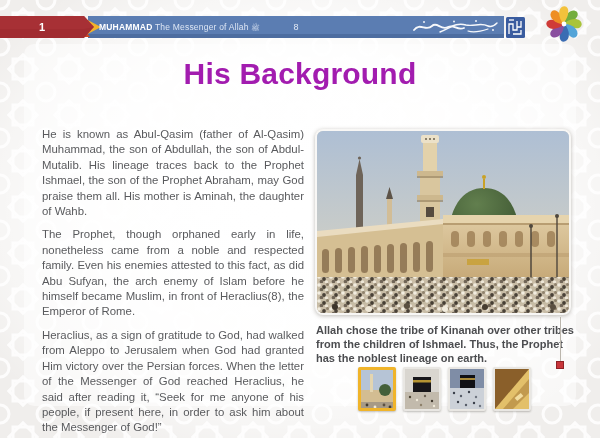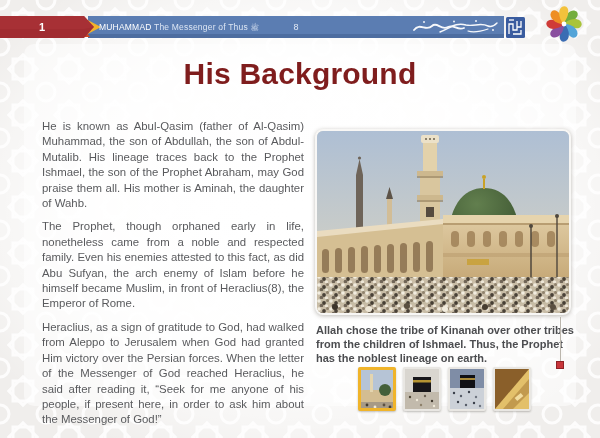--- a/index.html
+++ b/index.html
@@ -7,36 +7,36 @@
   body { font-family:"Liberation Sans", sans-serif; background:#f0eeec; }
   #stage { position:relative; width:600px; height:438px; overflow:hidden; }
   .bg-svg { position:absolute; left:0; top:0; }
 
   
   .header-band { position:absolute; left:0; top:16px; width:600px; height:22px; }
   .tab-num { position:absolute; left:0; top:16px; width:84px; height:22px; line-height:22px;
              text-align:center; color:#fff; font-size:11px; font-weight:bold; }
   .book-title { position:absolute; left:99px; top:16px; height:22px; line-height:23px;
                 font-size:8.5px; color:#dde6f4; letter-spacing:.2px; white-space:nowrap; }
-  .book-title b { color:#ffffff; font-weight:normal; }
+  .book-title b { color:#ffffff; font-weight:bold; }
   .book-title .pbuh { font-size:7px; opacity:.95; }
   .page-num { position:absolute; left:88px; top:16px; width:416px; height:22px; line-height:23px;
               text-align:center; font-size:9px; color:#e2e9f5; pointer-events:none; }
   .calligraphy { position:absolute; left:410px; top:19px; }
   .stamp { position:absolute; left:506px; top:17px; }
   .pinwheel { position:absolute; left:546px; top:6px; }
 
   
   .page-title { position:absolute; left:0; top:57px; width:600px; text-align:center;
-                font-size:30px; font-weight:bold; color:#7f1d1d; letter-spacing:.2px; }
+                font-size:30px; font-weight:bold; color:#a21caf; letter-spacing:.2px; }
 
   
   .article { position:absolute; left:42px; top:119px; width:262px; color:#595a5d;
              font-size:11.4px; line-height:15.4px; text-align:justify; }
-  .article p { margin:0 0 8px 0; }
+  .article p { margin:8px 0 8px 0; }
 
   
   .photo { position:absolute; left:315px; top:129px; width:256px; height:186px;
            border:2px solid #f8f7f5; border-radius:8px; overflow:hidden;
            box-shadow:0 1px 4px rgba(70,60,45,.35); background:#cfd3cd; }
   .photo svg { display:block; }
   .caption { position:absolute; left:316px; top:323px; width:258px; color:#4c4d50;
              font-size:11px; font-weight:bold; line-height:14px; }
   .thumbs { position:absolute; left:358px; top:367px; display:flex; gap:7px; }
   .thumb { width:38px; height:44px; border:2px solid #e9e7e3; border-radius:2px;
@@ -81,21 +81,21 @@
 
   <svg class="header-band" width="600" height="22" viewBox="0 0 600 22">
     <rect x="88" y="0" width="416" height="22" fill="#5b7db2"></rect>
     <rect x="88" y="18" width="416" height="4" fill="#4d6da0"></rect>
     <polygon points="82,1 101,11 82,21" fill="#f2b32c"></polygon>
     <polygon points="82,11 90,21 82,21" fill="#d2491f"></polygon>
     <path d="M0,0 H84 L94,11 L84,22 H0 Z" fill="#a12c31"></path>
     <path d="M0,0 H84 L94,11 84,13 0,13 Z" fill="#ac3338" opacity="0.6"></path>
   </svg>
   <div class="tab-num">1</div>
-  <div class="book-title"><b>MUHAMMAD</b><span> The Messenger of Thus </span><span class="pbuh">ﷺ</span></div>
+  <div class="book-title"><b>MUHAMMAD</b><span> The Messenger of Allah </span><span class="pbuh">ﷺ</span></div>
   <div class="page-num">8</div>
 
   <svg class="calligraphy" width="90" height="16" viewBox="0 0 90 16">
     <g fill="none" stroke="#ffffff" stroke-linecap="round" opacity="0.95">
       <path d="M4,11 C10,3 16,13 22,7 C27,2 31,12 38,8 C44,5 47,12 54,9" stroke-width="1.8"></path>
       <path d="M30,13 C40,9 46,3 56,6 C64,8 70,3 78,7 C82,9 85,6 87,4" stroke-width="1.4"></path>
       <path d="M58,12 C64,14 72,12 78,10" stroke-width="1.2"></path>
     </g>
     <g fill="#ffffff" opacity="0.9">
       <circle cx="14" cy="3" r="1"></circle>

